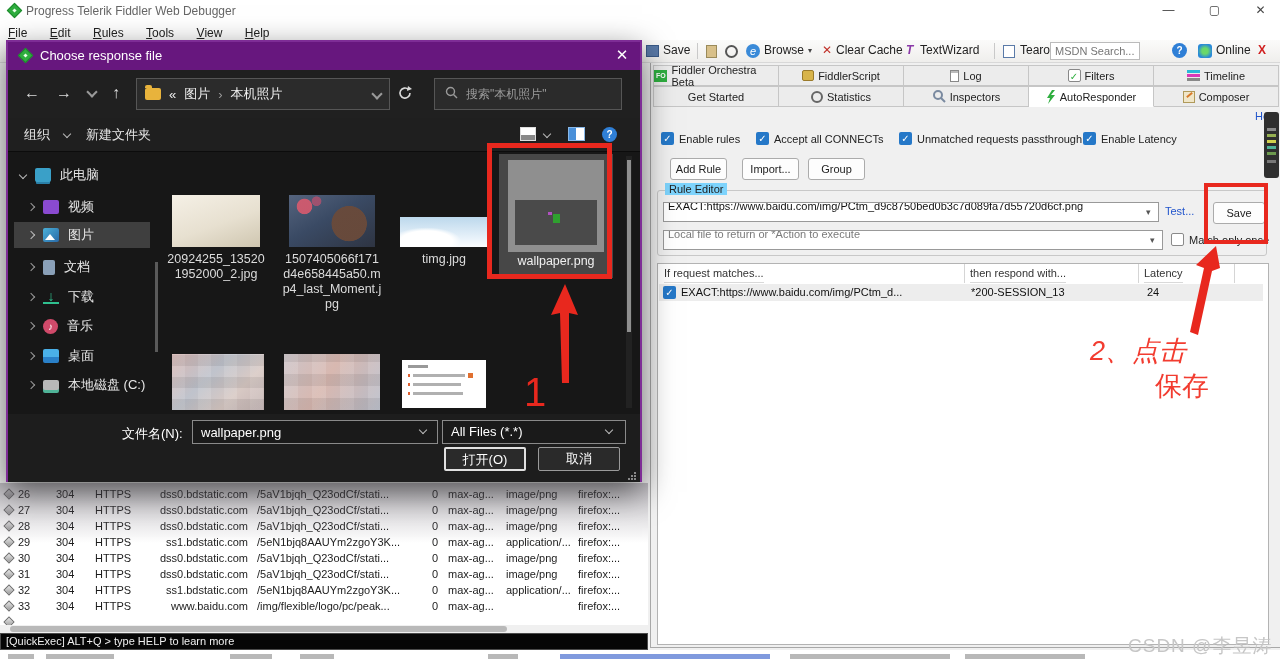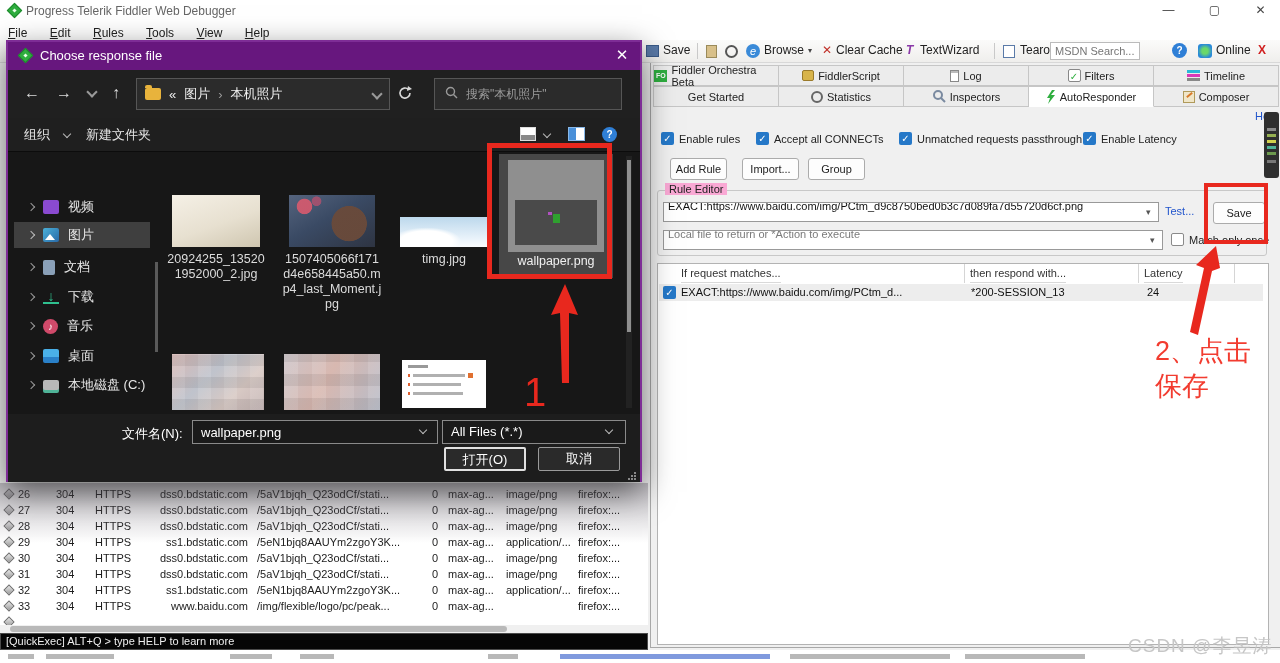--- a/index.html
+++ b/index.html
@@ -28,21 +28,21 @@
   .tab { flex:1; display:flex; align-items:center; justify-content:center; gap:4px; font-size:11px; color:#222; background:#ececec; border:1px solid #c6c6c6; border-left:none; }
   .tab:first-child { border-left:1px solid #c6c6c6; }
   .tab.active { background:#fff; border-bottom:1px solid #fff; }
   .banner { position:absolute; left:5px; top:44px; width:592px; height:20px; background:#129212; color:#fff; font-size:11px; font-weight:bold; line-height:20px; padding-left:6px; }
   .helplink { position:absolute; left:604px; top:47px; font-size:11px; color:#2255cc; }
   .cbx { width:13px; height:13px; background:#2578c8; border-radius:2px; color:#fff; font-size:10px; line-height:13px; text-align:center; display:inline-block; }
   .cbx.off { background:#fff; border:1px solid #8a8a8a; }
   .cbitem { position:absolute; top:69px; font-size:11px; color:#222; display:flex; align-items:center; gap:5px; }
   .pbtn { position:absolute; top:95px; height:22px; background:#fdfdfd; border:1px solid #ababab; border-radius:3px; font-size:11px; color:#222; text-align:center; line-height:20px; }
   .groupbox { position:absolute; left:6px; top:127px; width:610px; height:66px; border:1px solid #c8c8c8; border-radius:3px; }
-  .grouplabel { position:absolute; left:14px; top:120px; font-size:11px; color:#222; background:#f9a8d4; padding:0 4px; }
+  .grouplabel { position:absolute; left:14px; top:120px; font-size:11px; color:#222; background:#7dd3fc; padding:0 4px; }
   .combo { position:absolute; height:20px; background:#fff; border:1px solid #999; font-size:11px; color:#111; padding:0 16px 12px 4px; }
   .combo::placeholder { color:#7a7a7a; }
   .carrow { position:absolute; font-size:9px; color:#555; }
   .rtable { position:absolute; left:6px; top:200px; width:612px; height:382px; background:#fff; border:1px solid #b3b3b3; }
   .rth { position:absolute; top:0; height:19px; font-size:11px; color:#333; line-height:19px; border-bottom:1px solid #d9d9d9; }
   .rcoldiv { position:absolute; top:0; width:1px; height:19px; background:#d5d5d5; }
   .rrow { position:absolute; left:1px; top:20px; width:604px; height:17px; background:#ededed; font-size:11px; color:#111; }
   .stripes { position:absolute; left:613px; top:49px; width:15px; height:66px; background:#2f2f2f; border-radius:3px; }
   .stripes b { position:absolute; left:3px; width:9px; height:3px; }
 
@@ -243,21 +243,21 @@
     <span class="abs" style="left:514px;top:142px;font-size:11px;color:#2255cc;">Test...</span>
     <div class="pbtn" style="left:562px;top:139px;width:52px;">Save</div>
     <input class="combo" style="left: 12px; top: 167px; width: 500px;" placeholder="Local file to return or *Action to execute">
     <span class="carrow" style="left:499px;top:172px;">▾</span>
     <div class="cbitem" style="left:520px;top:170px;">
       <span class="cbx off"></span>
       <span>Match only once</span>
     </div>
 
     <div class="rtable">
-      <span class="rth" style="left:23px;">If request matches...</span>
+      <span class="rth" style="left:6px;">If request matches...</span>
       <span class="rth" style="left:312px;">then respond with...</span>
       <span class="rth" style="left:486px;">Latency</span>
       <span class="rcoldiv" style="left:306px;"></span>
       <span class="rcoldiv" style="left:480px;"></span>
       <span class="rcoldiv" style="left:576px;"></span>
       <div class="rrow">
         <span class="cbx" style="position:absolute;left:4px;top:2px;">✓</span>
         <span style="position:absolute;left:22px;top:2px;">EXACT:https://www.baidu.com/img/PCtm_d...</span>
         <span style="position:absolute;left:312px;top:2px;">*200-SESSION_13</span>
         <span style="position:absolute;left:488px;top:2px;">24</span>
@@ -437,20 +437,25 @@
       <span class="chev down" style="position:absolute;left:56px;top:13px;border-color:#bbb;border-width:0 1.5px 1.5px 0;padding:2.5px;"></span>
       <span class="dcmd-item" style="left:78px;">新建文件夹</span>
       <span class="abs" style="left:512px;top:9px;width:16px;height:14px;border:1px solid #ddd;background:linear-gradient(#fff 60%,#888 60%);"></span>
       <span class="chev down" style="position:absolute;left:536px;top:13px;border-color:#bbb;border-width:0 1.5px 1.5px 0;padding:2.5px;"></span>
       <span class="abs" style="left:560px;top:9px;width:17px;height:14px;border:1px solid #88b8e8;background:linear-gradient(90deg,#4a90d9 45%,#fff 45%);"></span>
       <span class="abs qcircle" style="left:594px;top:9px;">?</span>
     </div>
 
     <div class="dbody">
 
+      <div class="treerow" style="top:10px;">
+        <span class="chev down" style="border-color:#bbb;border-width:0 1.5px 1.5px 0;padding:2.5px;margin-left:6px;"></span>
+        <span class="tico" style="background:#3aa0c8;box-shadow:0 3px 0 -1px #2a80a8;"></span>
+        <span>此电脑</span>
+      </div>
       <div class="treerow" style="top:42px;">
         <span class="chev right" style="border-color:#9a9a9a;border-width:0 1.5px 1.5px 0;padding:2.5px;margin-left:14px;"></span>
         <span class="tico" style="background:#8a4ad0;"></span>
         <span>视频</span>
       </div>
       <div class="treerow sel" style="top:70px;">
         <span class="chev right" style="border-color:#bbb;border-width:0 1.5px 1.5px 0;padding:2.5px;margin-left:14px;"></span>
         <span class="tico" style="background:linear-gradient(135deg,#4ab0d8,#2a6aa8);">
             <i style="position:absolute;left:2px;bottom:2px;border-left:5px solid transparent;border-right:5px solid transparent;border-bottom:6px solid #fff;width:0;"></i>
           </span>
@@ -533,17 +538,17 @@
     </div>
   </div>
 
   <div class="redbox annot" style="left:487px;top:143px;width:125px;height:136px;"></div>
   <div class="redbox thin annot" style="left:1204px;top:183px;width:64px;height:61px;"></div>
   <svg class="abs annot" style="left:0;top:0;" width="1280" height="663">
     <polygon points="565,284 551,315 560,313 562,383 569,383 569,313 578,315" fill="#e8281e"></polygon>
     <polygon points="1216,246 1196,265 1204,268 1190,332 1198,335 1212,271 1220,268" fill="#e8281e"></polygon>
   </svg>
   <div class="red1 annot" style="left:524px;top:370px;">1</div>
-  <div class="redtext annot" style="left:1155px;top:333px;">2、点击</div>
+  <div class="redtext annot" style="left:1090px;top:333px;font-style:italic;">2、点击</div>
   <div class="redtext annot" style="left:1155px;top:368px;">保存</div>
 
   <div class="abs watermark">CSDN @李昱涛</div>
 </div>
 
 </body></html>

